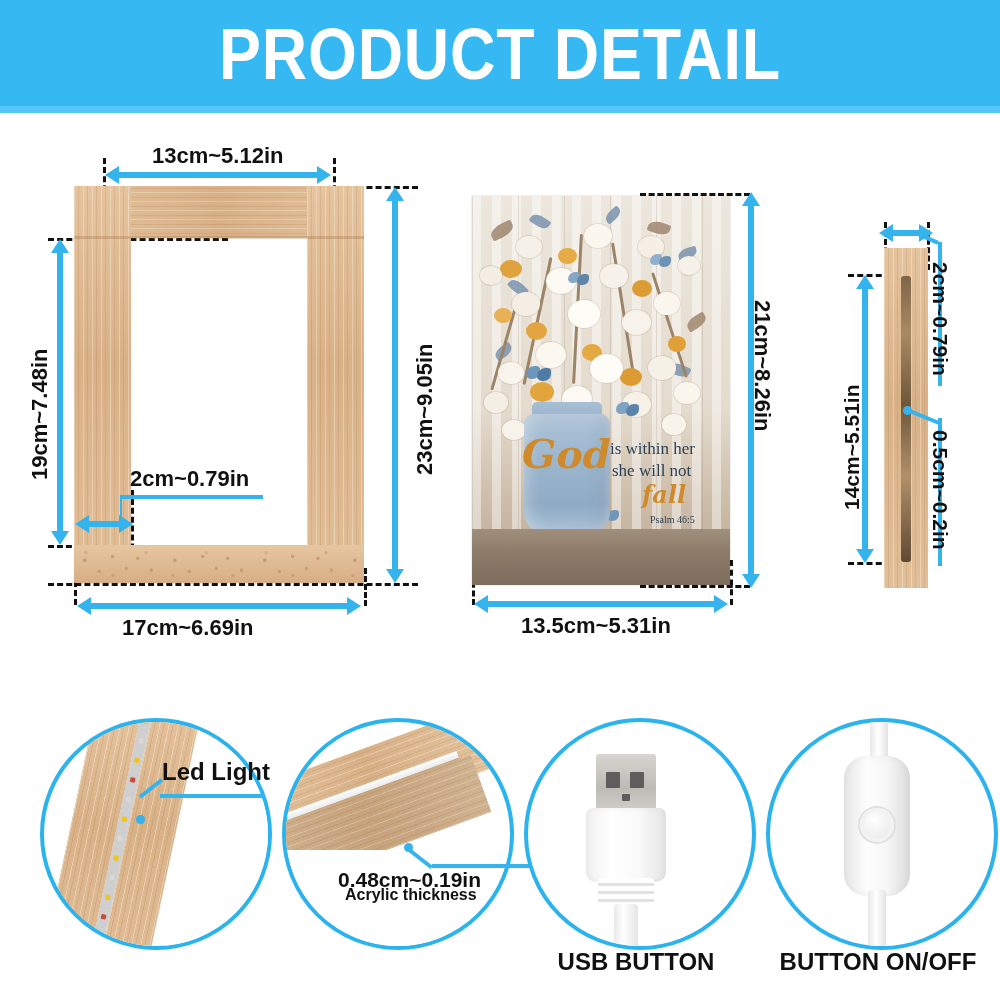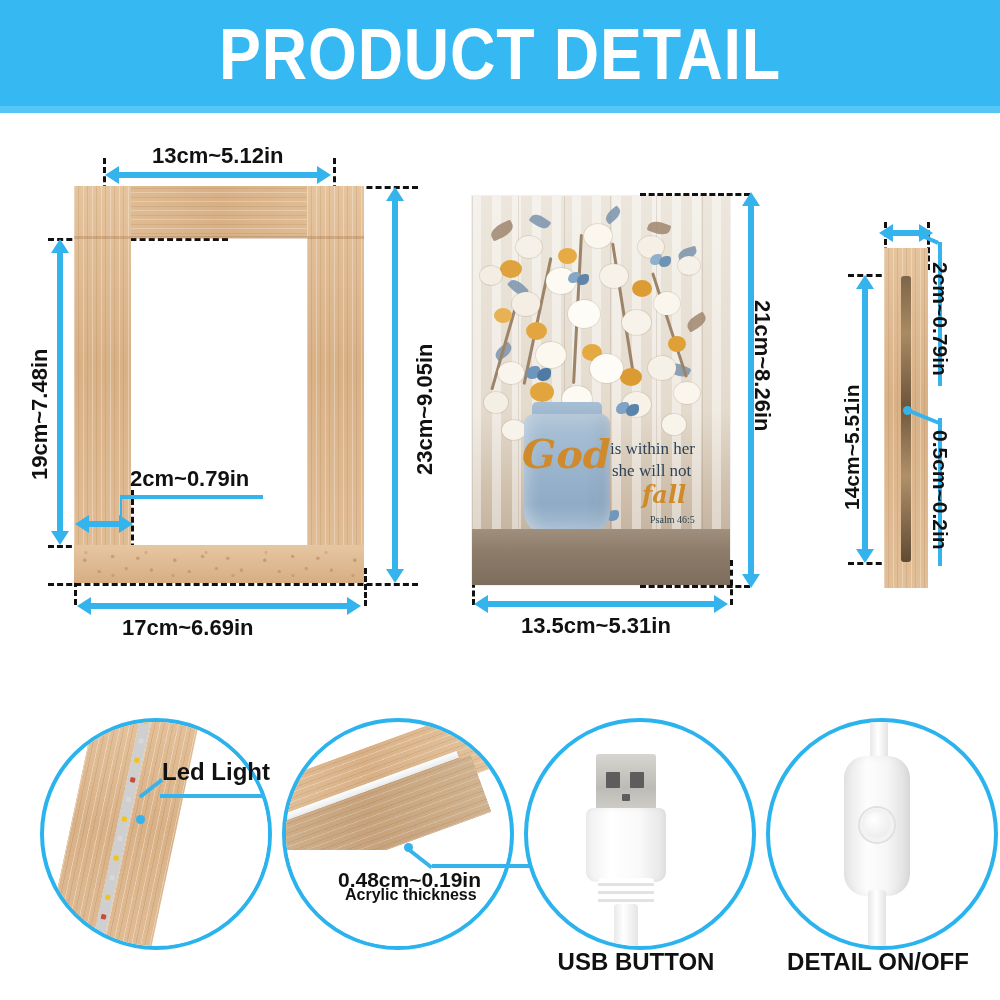--- a/index.html
+++ b/index.html
@@ -350,13 +350,13 @@
   <div id="usb-cable" style="left:86px;top:182px;width:24px;height:46px;"></div>
 </div>
 <div class="circ-label" style="left:524px;top:948px;width:224px;font-size:24px;">USB BUTTON</div>
 
 <div class="circle" style="left:766px;top:718px;width:224px;height:224px;">
   <div class="sw-cable" style="left:100px;top:-6px;width:18px;height:48px;"></div>
   <div id="sw-body" style="left:74px;top:34px;width:66px;height:140px;"></div>
   <div id="sw-btn" style="left:90px;top:86px;width:34px;height:34px;"></div>
   <div class="sw-cable" style="left:98px;top:168px;width:18px;height:60px;"></div>
 </div>
-<div class="circ-label" style="left:766px;top:948px;width:224px;font-size:24px;">DETAIL ON/OFF</div>
+<div class="circ-label" style="left:766px;top:948px;width:224px;font-size:24px;">BUTTON ON/OFF</div>
 
 </body></html>

